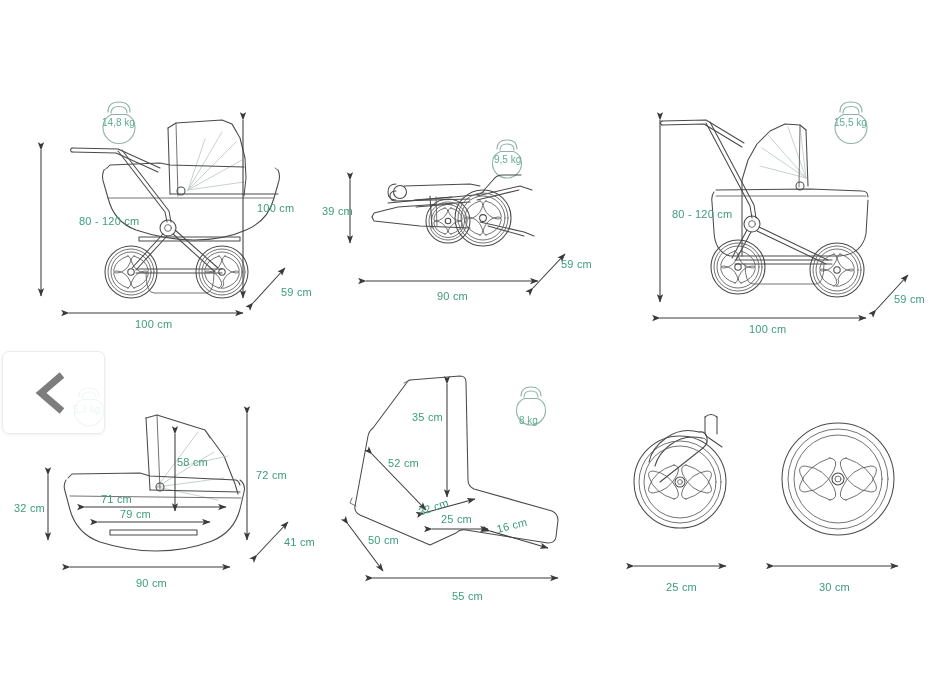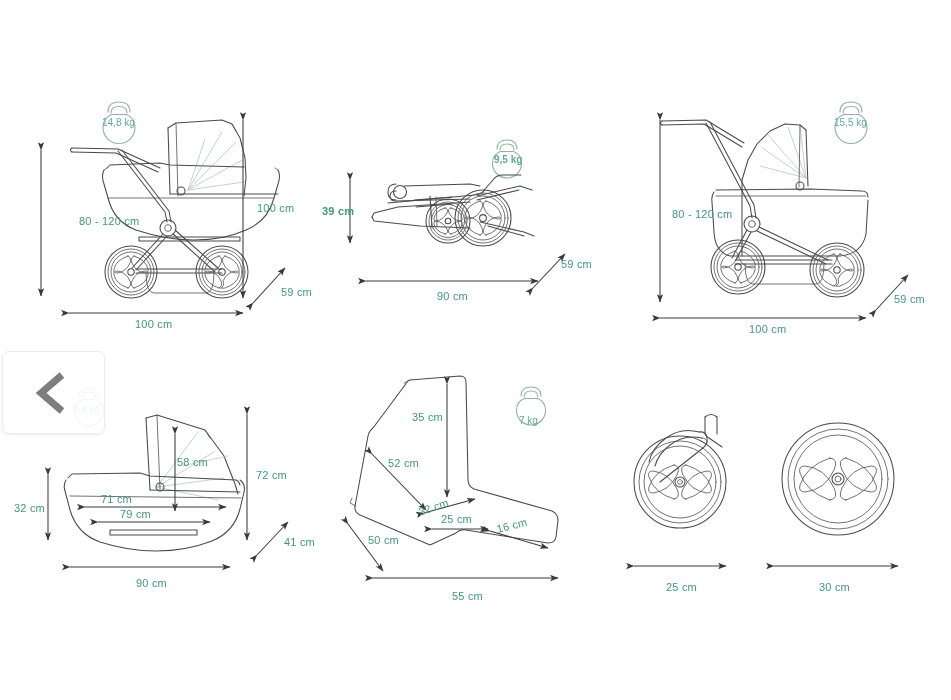--- a/index.html
+++ b/index.html
@@ -405,40 +405,40 @@
     </g>
 
   </svg>
 
   <div class="kgtxt" style="left:102px; top:118px;">14,8 kg</div>
   <div class="dimtxt" style="left:79px; top:216px;">80 - 120 cm</div>
   <div class="dimtxt" style="left:257px; top:203px;">100 cm</div>
   <div class="dimtxt" style="left:135px; top:319px;">100 cm</div>
   <div class="dimtxt" style="left:281px; top:287px;">59 cm</div>
 
-  <div class="kgtxt" style="left:494px; top:155px;font-weight:bold;">9,5 kg</div>
-  <div class="dimtxt" style="left:322px; top:206px;font-weight:bold;">39 cm</div>
+  <div class="kgtxt" style="left:494px; top:155px;">9,5 kg</div>
+  <div class="dimtxt" style="left:322px; top:206px;">39 cm</div>
   <div class="dimtxt" style="left:437px; top:291px;">90 cm</div>
   <div class="dimtxt" style="left:561px; top:259px;">59 cm</div>
 
   <div class="kgtxt" style="left:834px; top:118px;">15,5 kg</div>
   <div class="dimtxt" style="left:672px; top:209px;">80 - 120 cm</div>
   <div class="dimtxt" style="left:749px; top:324px;">100 cm</div>
   <div class="dimtxt" style="left:894px; top:294px;">59 cm</div>
 
   <div class="kgtxt" style="left:73px; top:405px;">5,3 kg</div>
   <div class="dimtxt" style="left:14px; top:503px;">32 cm</div>
   <div class="dimtxt" style="left:177px; top:457px;">58 cm</div>
   <div class="dimtxt" style="left:256px; top:470px;">72 cm</div>
   <div class="dimtxt" style="left:101px; top:494px;">71 cm</div>
   <div class="dimtxt" style="left:120px; top:509px;">79 cm</div>
   <div class="dimtxt" style="left:136px; top:578px;">90 cm</div>
   <div class="dimtxt" style="left:284px; top:537px;">41 cm</div>
 
-  <div class="kgtxt" style="left:519px; top:416px;">7 kg</div>
+  <div class="kgtxt" style="left:519px; top:416px;">8 kg</div>
   <div class="dimtxt" style="left:412px; top:412px;">35 cm</div>
   <div class="dimtxt" style="left:388px; top:458px;">52 cm</div>
   <div class="dimtxt rot" style="left:419px; top:507px; transform:rotate(-19deg);">32 cm</div>
   <div class="dimtxt" style="left:441px; top:514px;">25 cm</div>
   <div class="dimtxt rot" style="left:497px; top:524px; transform:rotate(-14deg);">16 cm</div>
   <div class="dimtxt" style="left:368px; top:535px;">50 cm</div>
   <div class="dimtxt" style="left:452px; top:591px;">55 cm</div>
 
   <div class="dimtxt" style="left:666px; top:582px;">25 cm</div>
   <div class="dimtxt" style="left:819px; top:582px;">30 cm</div>

